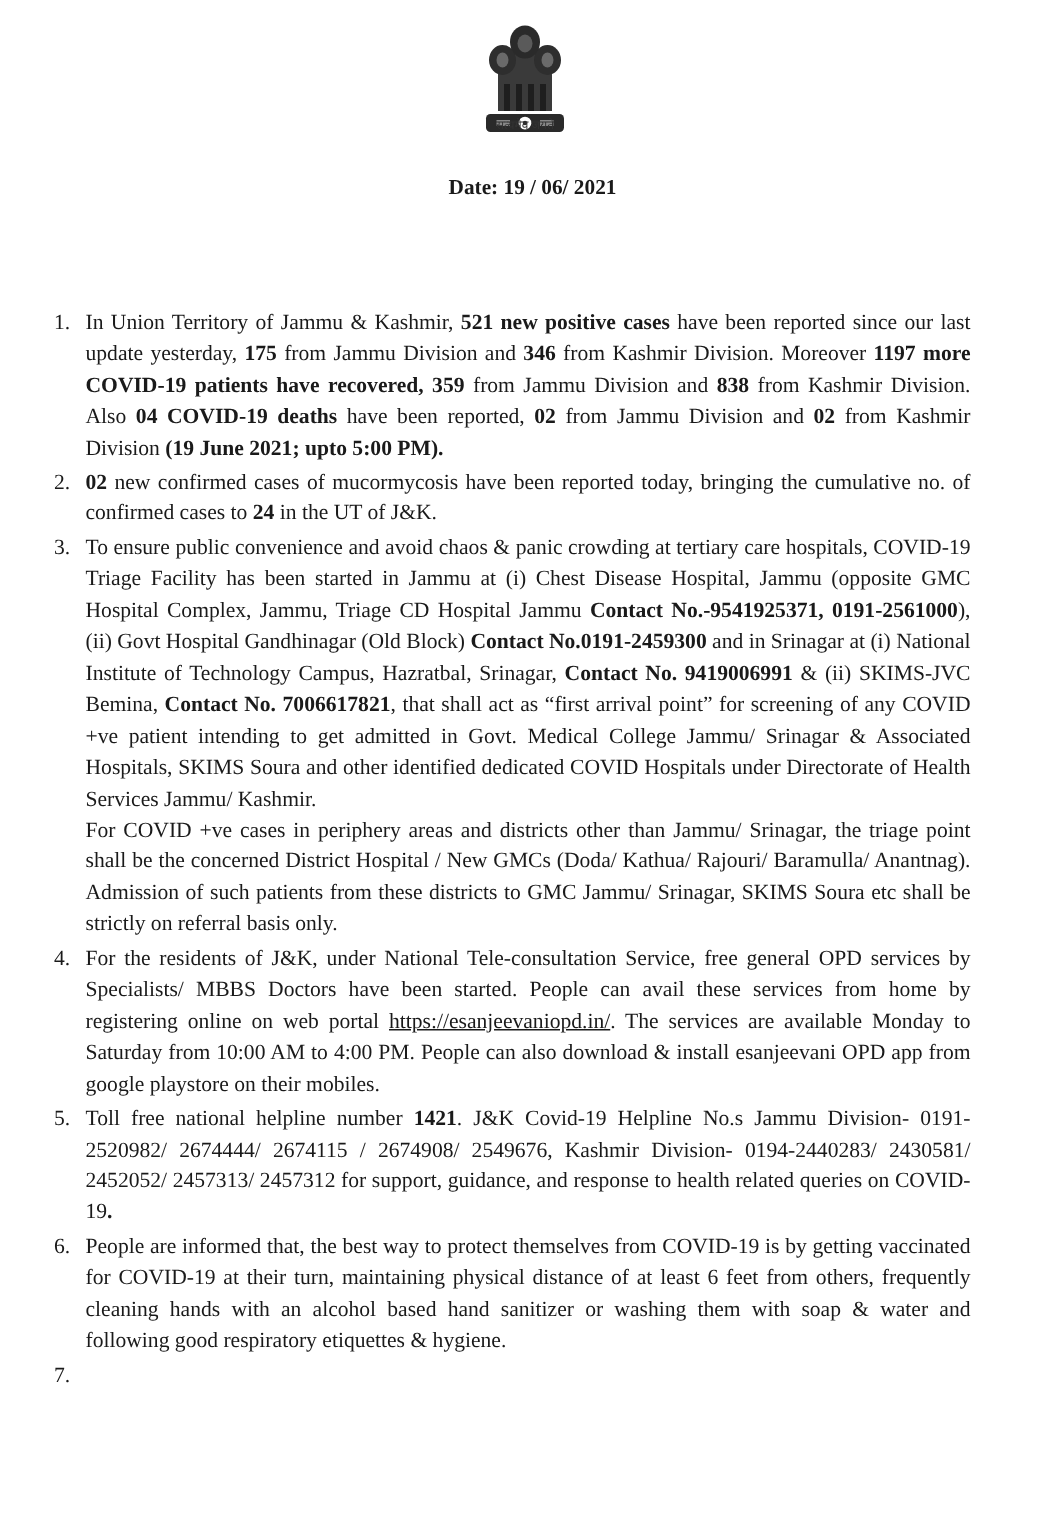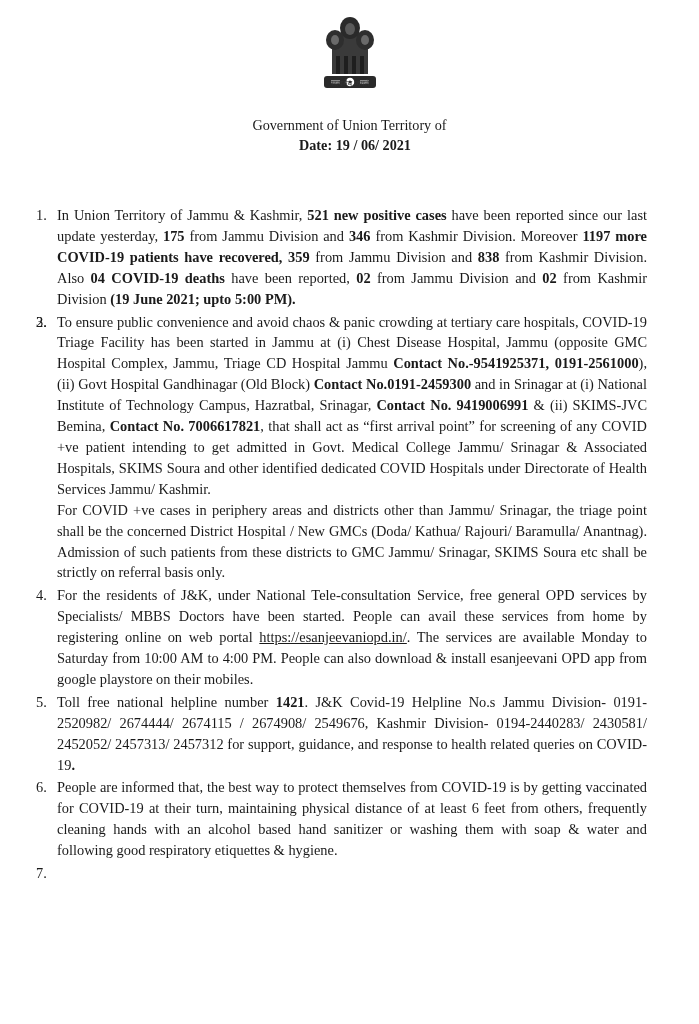--- a/index.html
+++ b/index.html
@@ -92,31 +92,31 @@
 
     <rect x="34" y="46" width="4" height="18" fill="#1e1e1e"></rect>
     <rect x="42" y="46" width="4" height="18" fill="#1e1e1e"></rect>
     <rect x="50" y="46" width="4" height="18" fill="#1e1e1e"></rect>
     <rect x="58" y="46" width="4" height="18" fill="#1e1e1e"></rect>
   </svg>
 </div>
 <div class="motto">सत्यमेव जयते</div>
 
 <div class="header">
-  <div>Government of Union Territory of</div>
   <div class="date">Date: 19 / 06/ 2021</div>
 </div>
 
 <ol class="list" id="bulletin-list">
     <li class="item">
       <span class="num">1.</span>
       <span class="para"><span>In Union Territory of Jammu &amp; Kashmir, </span><b>521 new positive cases</b><span> have been reported since our last update yesterday, </span><b>175</b><span> from Jammu Division and </span><b>346</b><span> from Kashmir Division. Moreover </span><b>1197 more COVID-19 patients have recovered, 359</b><span> from Jammu Division and </span><b>838</b><span> from Kashmir Division. Also </span><b>04 COVID-19 deaths</b><span> have been reported, </span><b>02</b><span> from Jammu Division and </span><b>02</b><span> from Kashmir Division </span><b>(19 June 2021; upto 5:00 PM).</b></span>
     </li>
     <li class="item">
       <span class="num">2.</span>
+      <span class="para"><b>02</b><span> new confirmed cases of mucormycosis have been reported today, bringing the cumulative no. of confirmed cases to </span><b>24</b><span> in the UT of J&amp;K.</span></span>
     </li>
     <li class="item">
       <span class="num">3.</span>
       <span class="para"><span>To ensure public convenience and avoid chaos &amp; panic crowding at tertiary care hospitals, COVID-19 Triage Facility has been started in Jammu at (i) Chest Disease Hospital, Jammu (opposite GMC Hospital Complex, Jammu, Triage CD Hospital Jammu </span><b>Contact No.-9541925371, 0191-2561000</b><span>), (ii) Govt Hospital Gandhinagar (Old Block) </span><b>Contact No.0191-2459300</b><span> and in Srinagar at (i) National Institute of Technology Campus, Hazratbal, Srinagar, </span><b>Contact No. 9419006991</b><span> &amp; (ii) SKIMS-JVC Bemina, </span><b>Contact No. 7006617821</b><span>, that shall act as “first arrival point” for screening of any COVID +ve patient intending to get admitted in Govt. Medical College Jammu/ Srinagar &amp; Associated Hospitals, SKIMS Soura and other identified dedicated COVID Hospitals under Directorate of Health Services Jammu/ Kashmir.</span></span>
       <span class="para"><span>For COVID +ve cases in periphery areas and districts other than Jammu/ Srinagar, the triage point shall be the concerned District Hospital / New GMCs (Doda/ Kathua/ Rajouri/ Baramulla/ Anantnag). Admission of such patients from these districts to GMC Jammu/ Srinagar, SKIMS Soura etc shall be strictly on referral basis only.</span></span>
     </li>
     <li class="item">
       <span class="num">4.</span>
       <span class="para"><span>For the residents of J&amp;K, under National Tele-consultation Service, free general OPD services by Specialists/ MBBS Doctors have been started. People can avail these services from home by registering online on web portal </span><a class="link">https://esanjeevaniopd.in/</a><span>. The services are available Monday to Saturday from 10:00 AM to 4:00 PM. People can also download &amp; install esanjeevani OPD app from google playstore on their mobiles.</span></span>
     </li>

